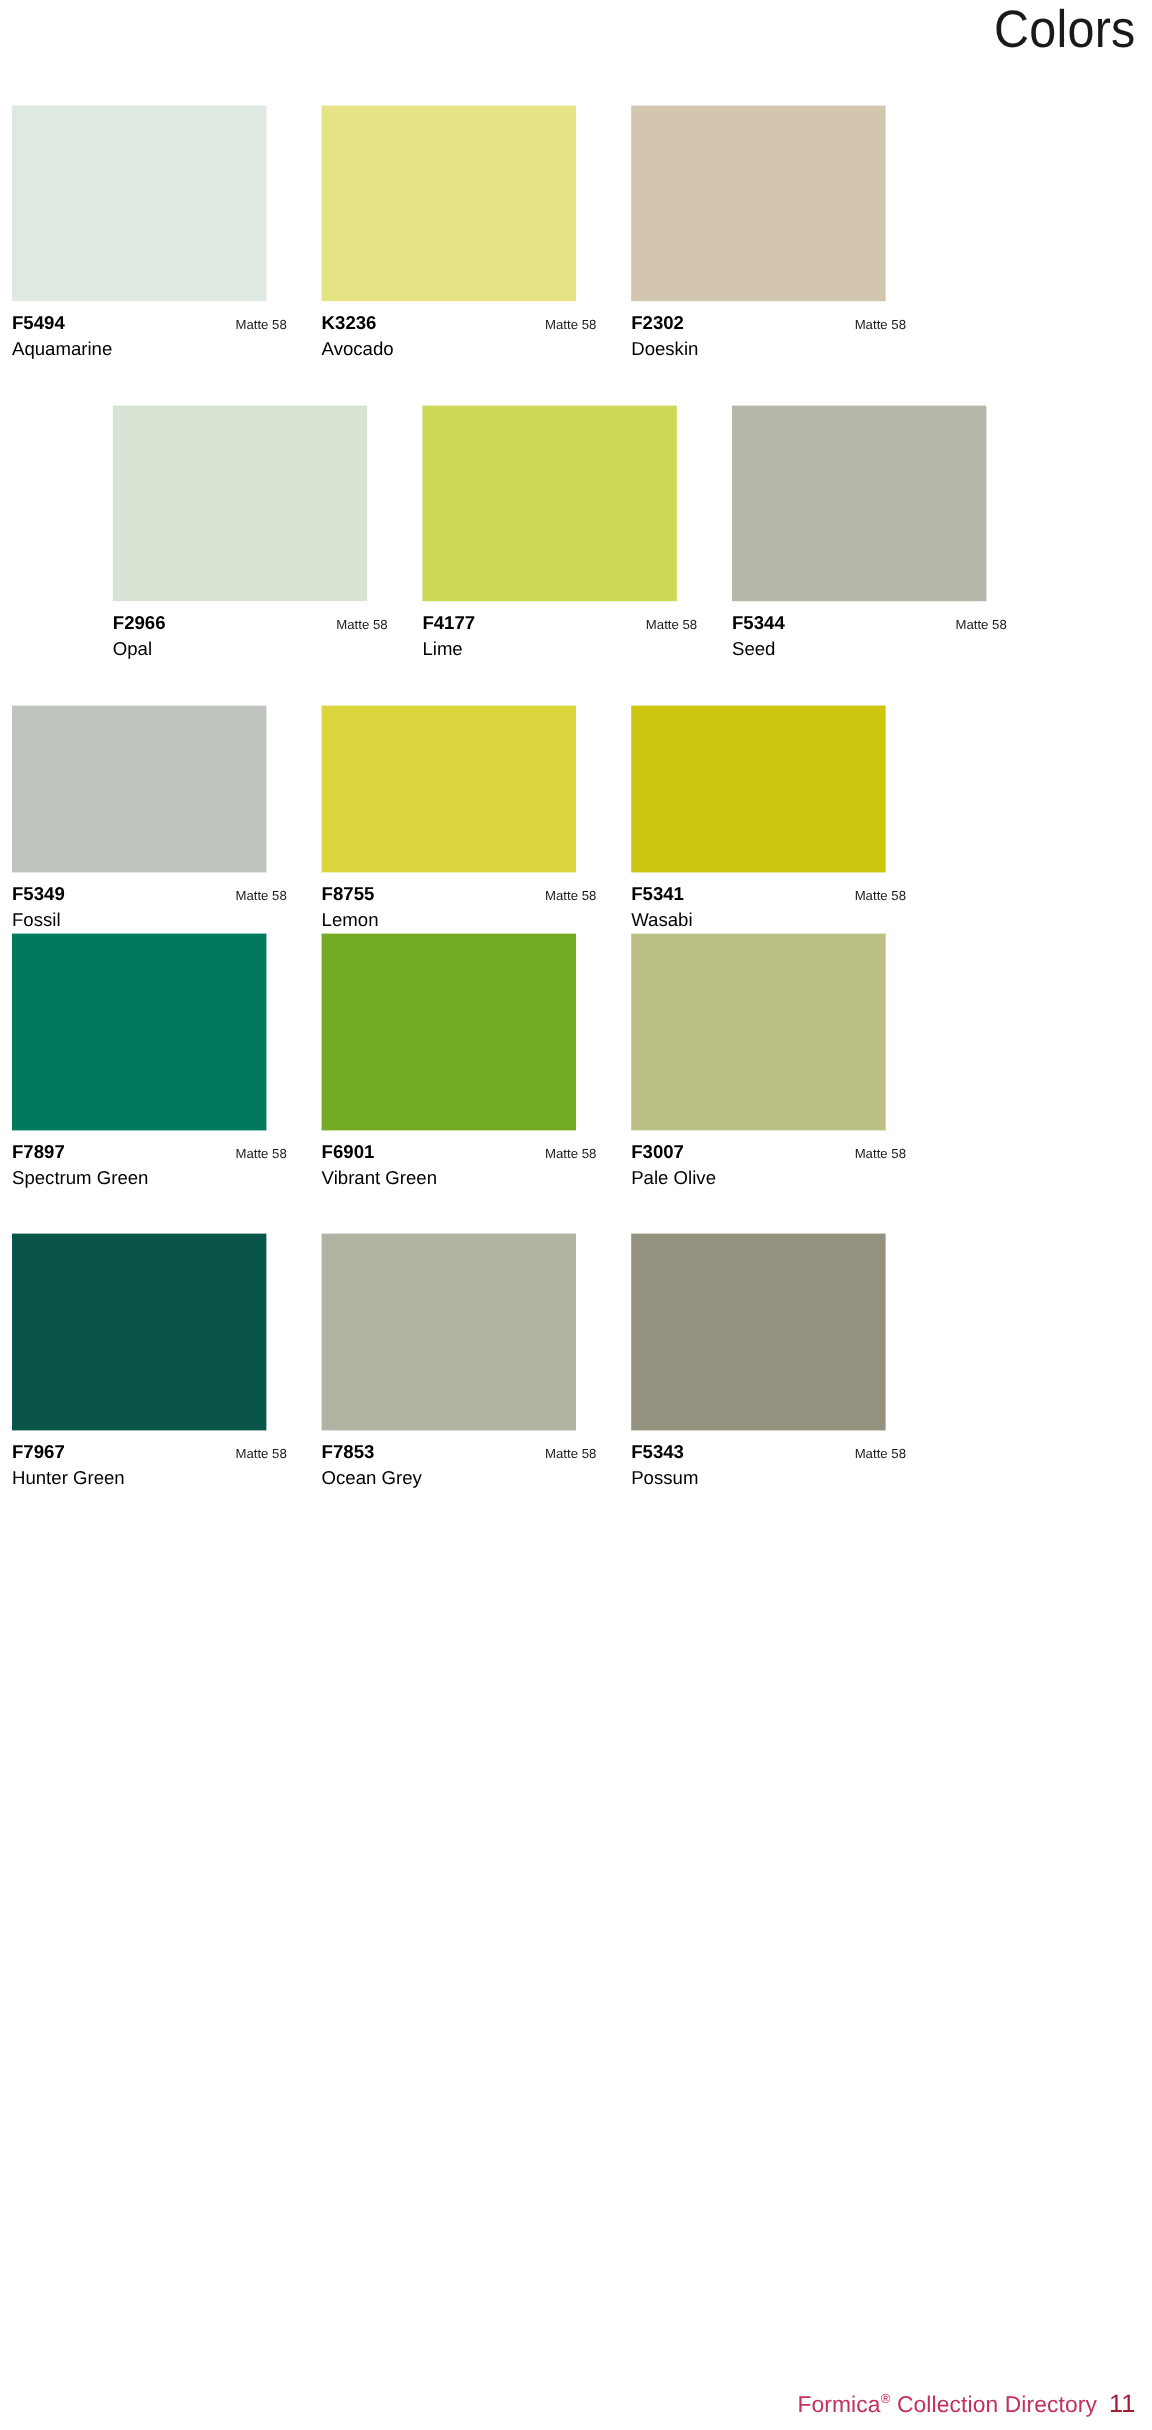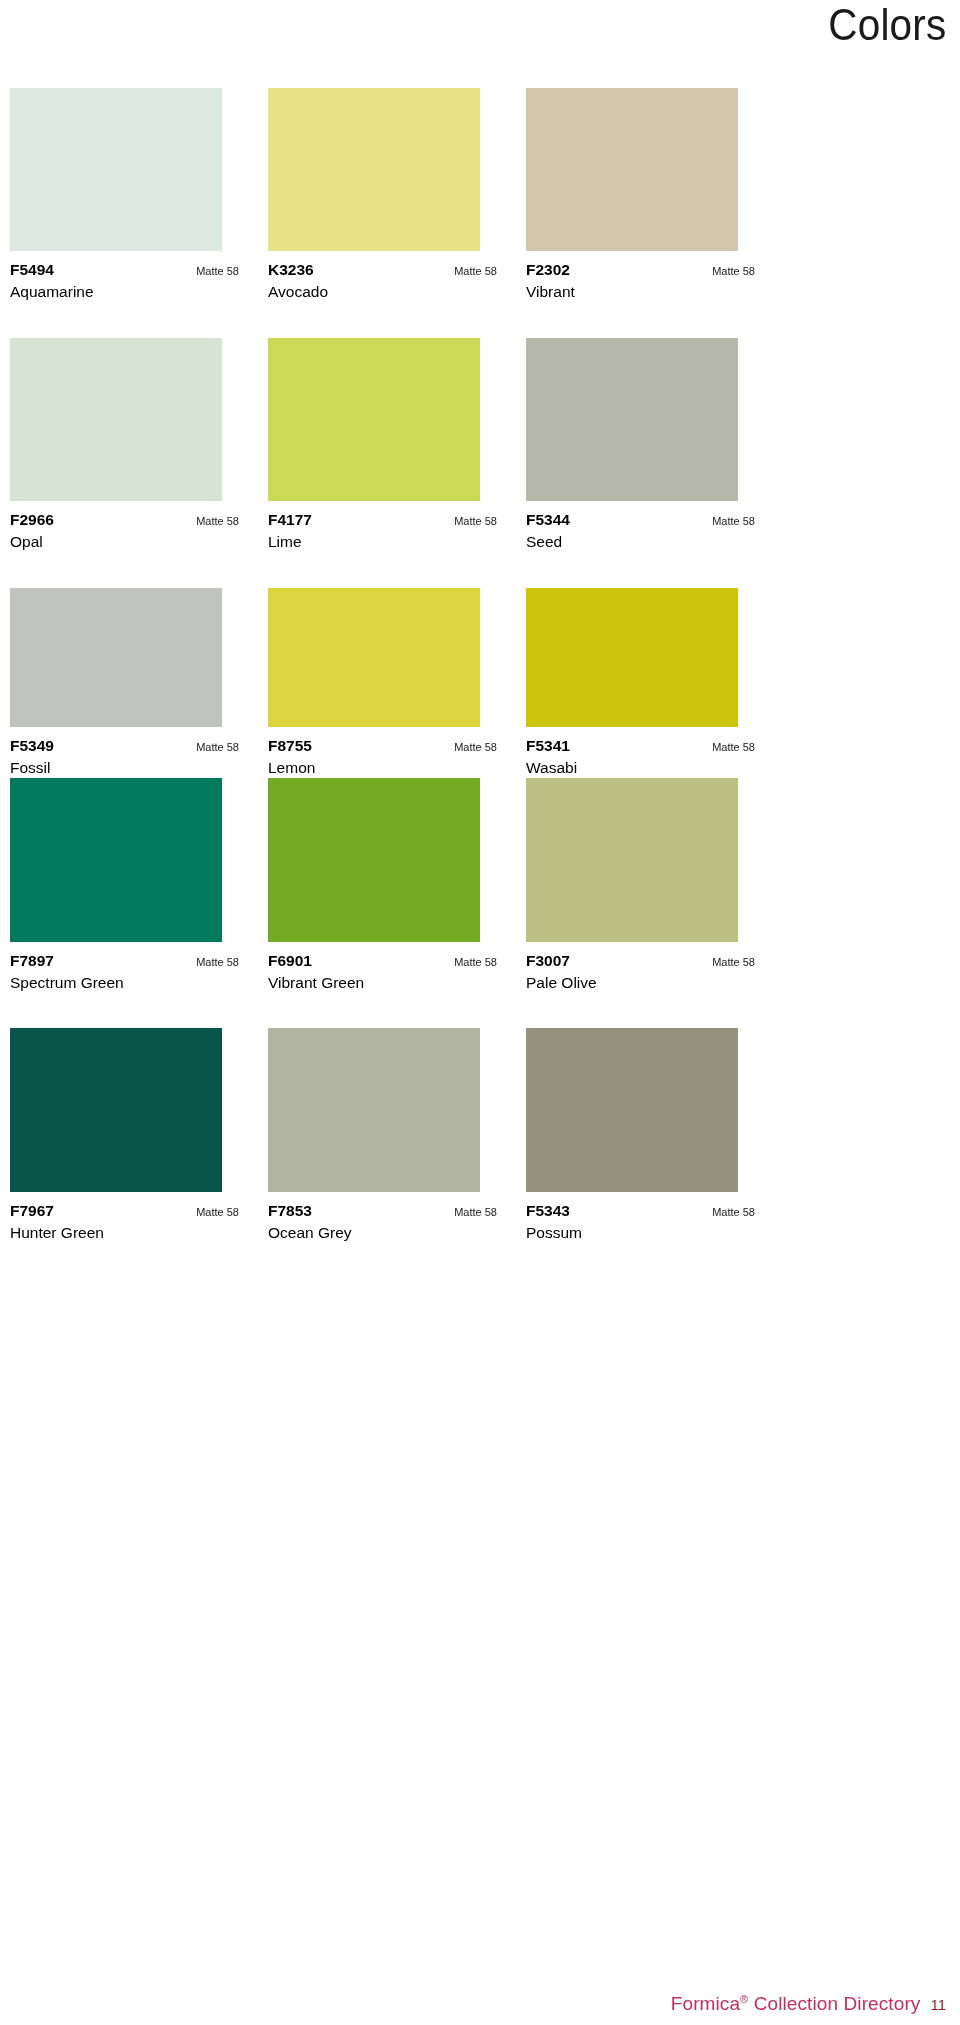--- a/index.html
+++ b/index.html
@@ -111,21 +111,21 @@
     line-height: 20px;
     font-weight: normal;
     color: #000000;
     white-space: nowrap;
     padding-top: 1px;
   }
 
   
   .swatch-row { margin-bottom: 0; }
   .row-1 { height: 250px; }
-  .row-2 { height: 250px; }
+  .row-2 { height: 250px; justify-content: center; }
   .row-3 { height: 190px; }
   .row-4 { height: 250px; }
   .row-5 { height: 250px; }
 
   
   .page-footer {
     position: absolute;
     left: 0;
     bottom: 8px;
     width: 960px;
@@ -145,21 +145,21 @@
     white-space: nowrap;
     letter-spacing: 0.1px;
   }
   .footer-brand .reg {
     font-size: 11px;
     vertical-align: super;
     line-height: 0;
   }
   .footer-page {
     font-family: "Liberation Sans", sans-serif;
-    font-size: 15px;
+    font-size: 21px;
     line-height: 24px;
     font-weight: normal;
     color: #9e1b32;
     margin-left: 10px;
     white-space: nowrap;
   }
 </style>
 </head>
 <body>
 
@@ -190,21 +190,21 @@
         <div class="swatch-name">Avocado</div>
       </div>
     </div>
     <div class="swatch-cell col-3">
       <div class="swatch-chip" style="background-color: rgb(210, 199, 174);"></div>
       <div class="swatch-meta">
         <div class="meta-line-1">
           <span class="swatch-code">F2302</span>
           <span class="swatch-finish">Matte 58</span>
         </div>
-        <div class="swatch-name">Vibrant</div>
+        <div class="swatch-name">Doeskin</div>
       </div>
     </div>
   </div>
 
   <div class="swatch-row row-2">
     <div class="swatch-cell col-1">
       <div class="swatch-chip" style="background-color: rgb(215, 228, 212);"></div>
       <div class="swatch-meta">
         <div class="meta-line-1">
           <span class="swatch-code">F2966</span>

